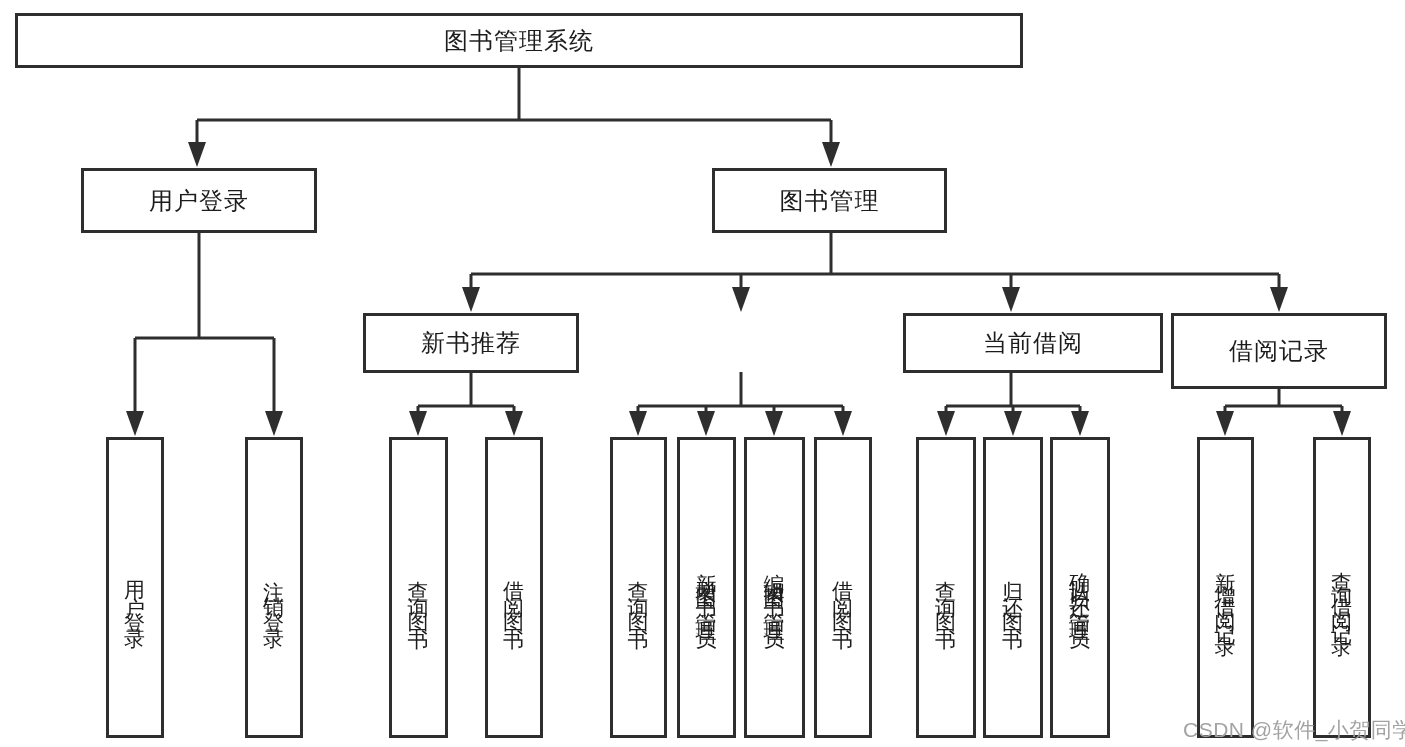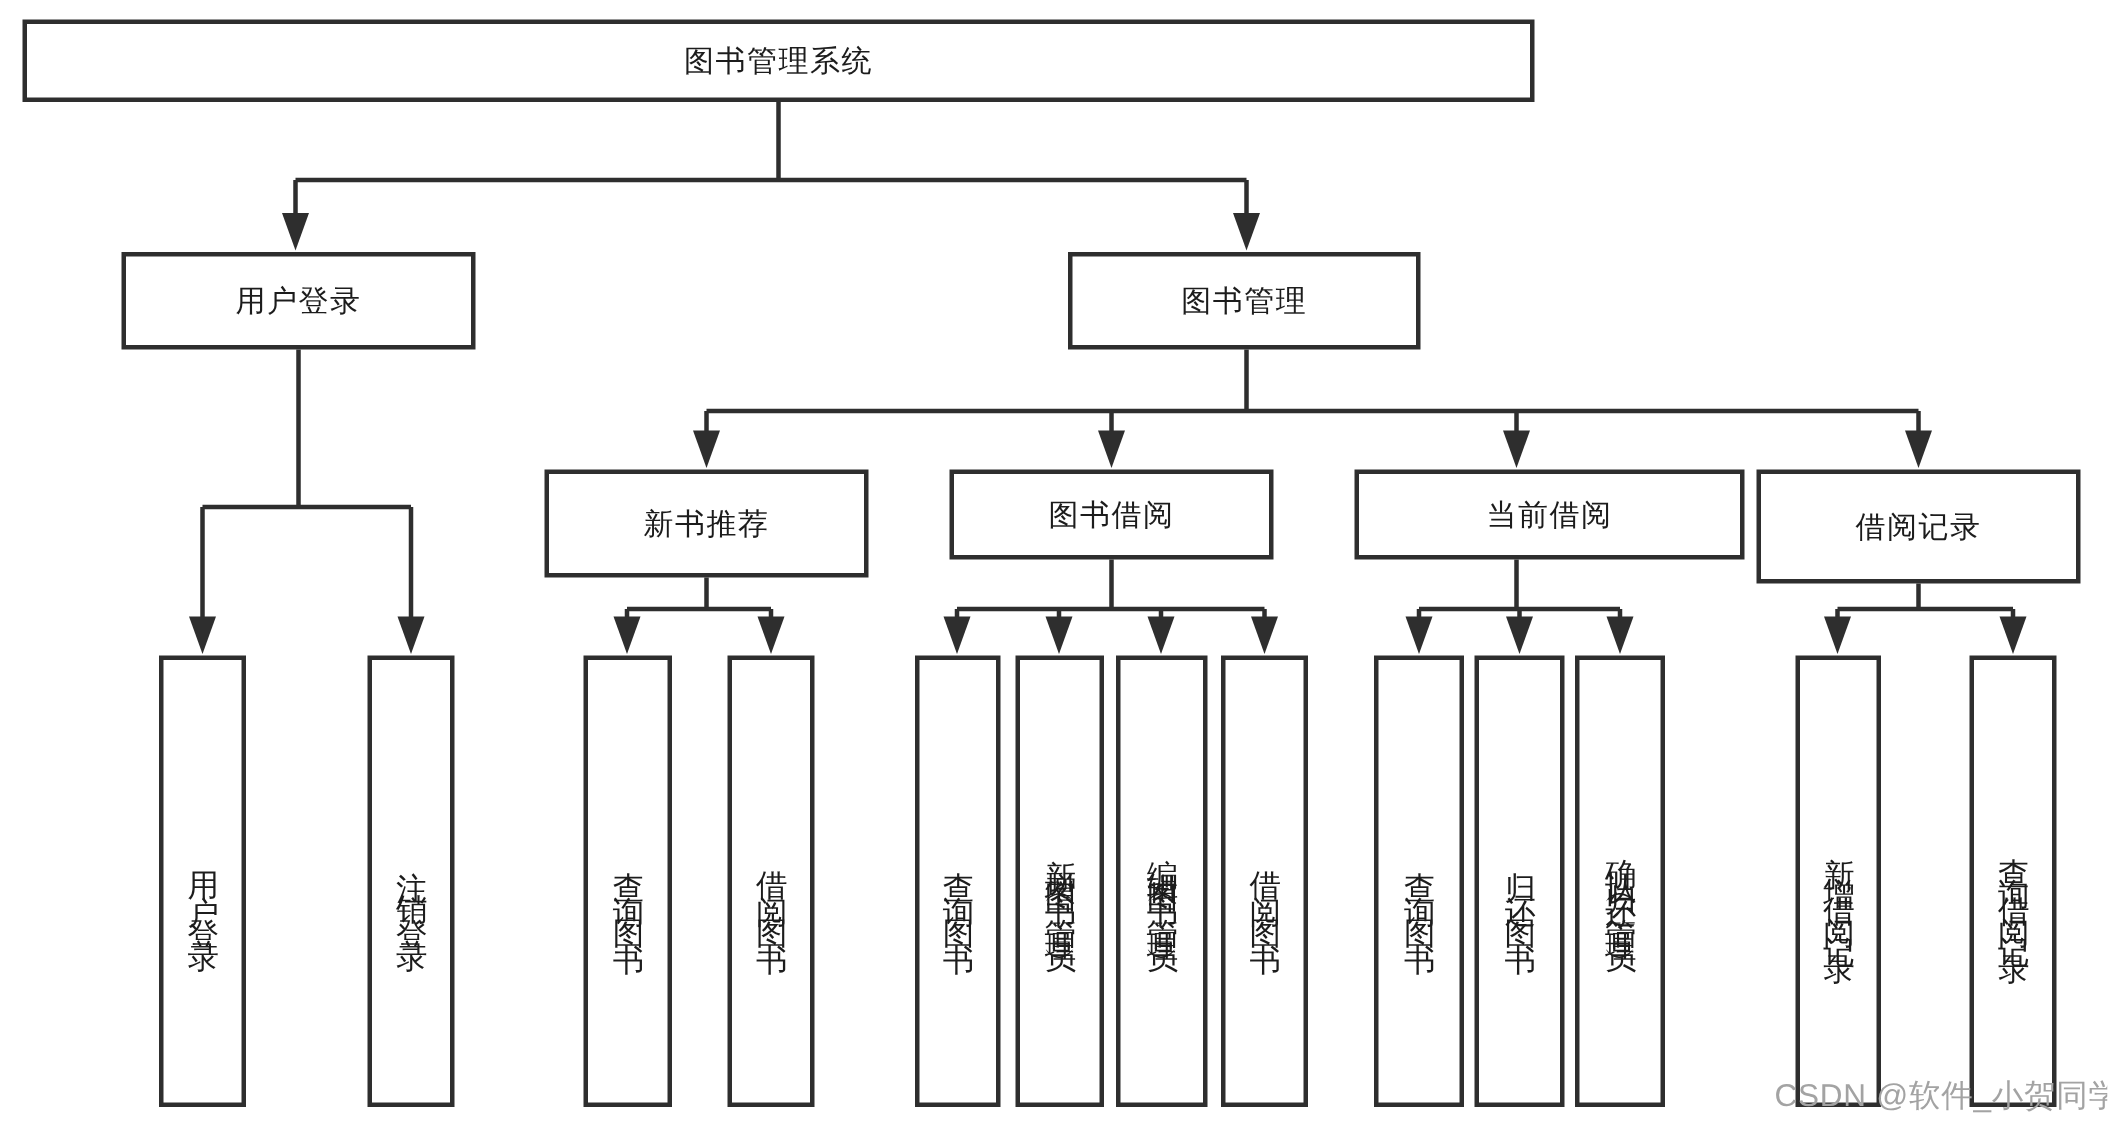--- a/index.html
+++ b/index.html
@@ -17,21 +17,21 @@
     position:absolute;
     box-sizing:border-box;
     background:#ffffff;
     border:3px solid #2e2e2e;
     color:#1c1c1c;
     display:flex;
     align-items:center;
     justify-content:center;
     z-index:2;
   }
-  .h-label{font-size:20px;letter-spacing:1px;white-space:nowrap;}
+  .h-label{font-size:24px;letter-spacing:1px;white-space:nowrap;}
   .v-label{
     writing-mode:vertical-rl;
     font-size:21px;
     line-height:1;
   }
   .ls4{letter-spacing:16px;padding-top:16px;}
   .ls6{letter-spacing:13px;padding-top:13px;}
   .ls9{letter-spacing:8px;padding-top:8px;}
   .watermark{
     position:absolute;
@@ -79,22 +79,21 @@
       <polygon points="1216,411 1234,411 1225,436"></polygon>
       <polygon points="1333,411 1351,411 1342,436"></polygon>
     </g>
   </svg>
 
   <div class="node h-label" style="left:15px;top:13px;width:1008px;height:55px;">图书管理系统</div>
 
   <div class="node h-label" style="left:81px;top:168px;width:236px;height:65px;">用户登录</div>
   <div class="node h-label" style="left:712px;top:168px;width:235px;height:65px;">图书管理</div>
 
-  <div class="node h-label" style="left:363px;top:313px;width:216px;height:72px;">新书推荐</div>
-  <div class="node h-label" style="left:633px;top:313px;width:216px;height:60px;">图书借阅</div>
+  <div class="node h-label" style="left:363px;top:313px;width:216px;height:60px;">新书推荐</div>
   <div class="node h-label" style="left:903px;top:313px;width:260px;height:60px;">当前借阅</div>
   <div class="node h-label" style="left:1171px;top:313px;width:216px;height:76px;">借阅记录</div>
 
   <div class="node v-label ls4" style="left:106px;top:437px;width:58px;height:301px;">用户登录</div>
   <div class="node v-label ls4" style="left:245px;top:437px;width:58px;height:301px;">注销登录</div>
 
   <div class="node v-label ls4" style="left:389px;top:437px;width:59px;height:301px;">查询图书</div>
   <div class="node v-label ls4" style="left:485px;top:437px;width:58px;height:301px;">借阅图书</div>
 
   <div class="node v-label ls4" style="left:610px;top:437px;width:57px;height:301px;">查询图书</div>

